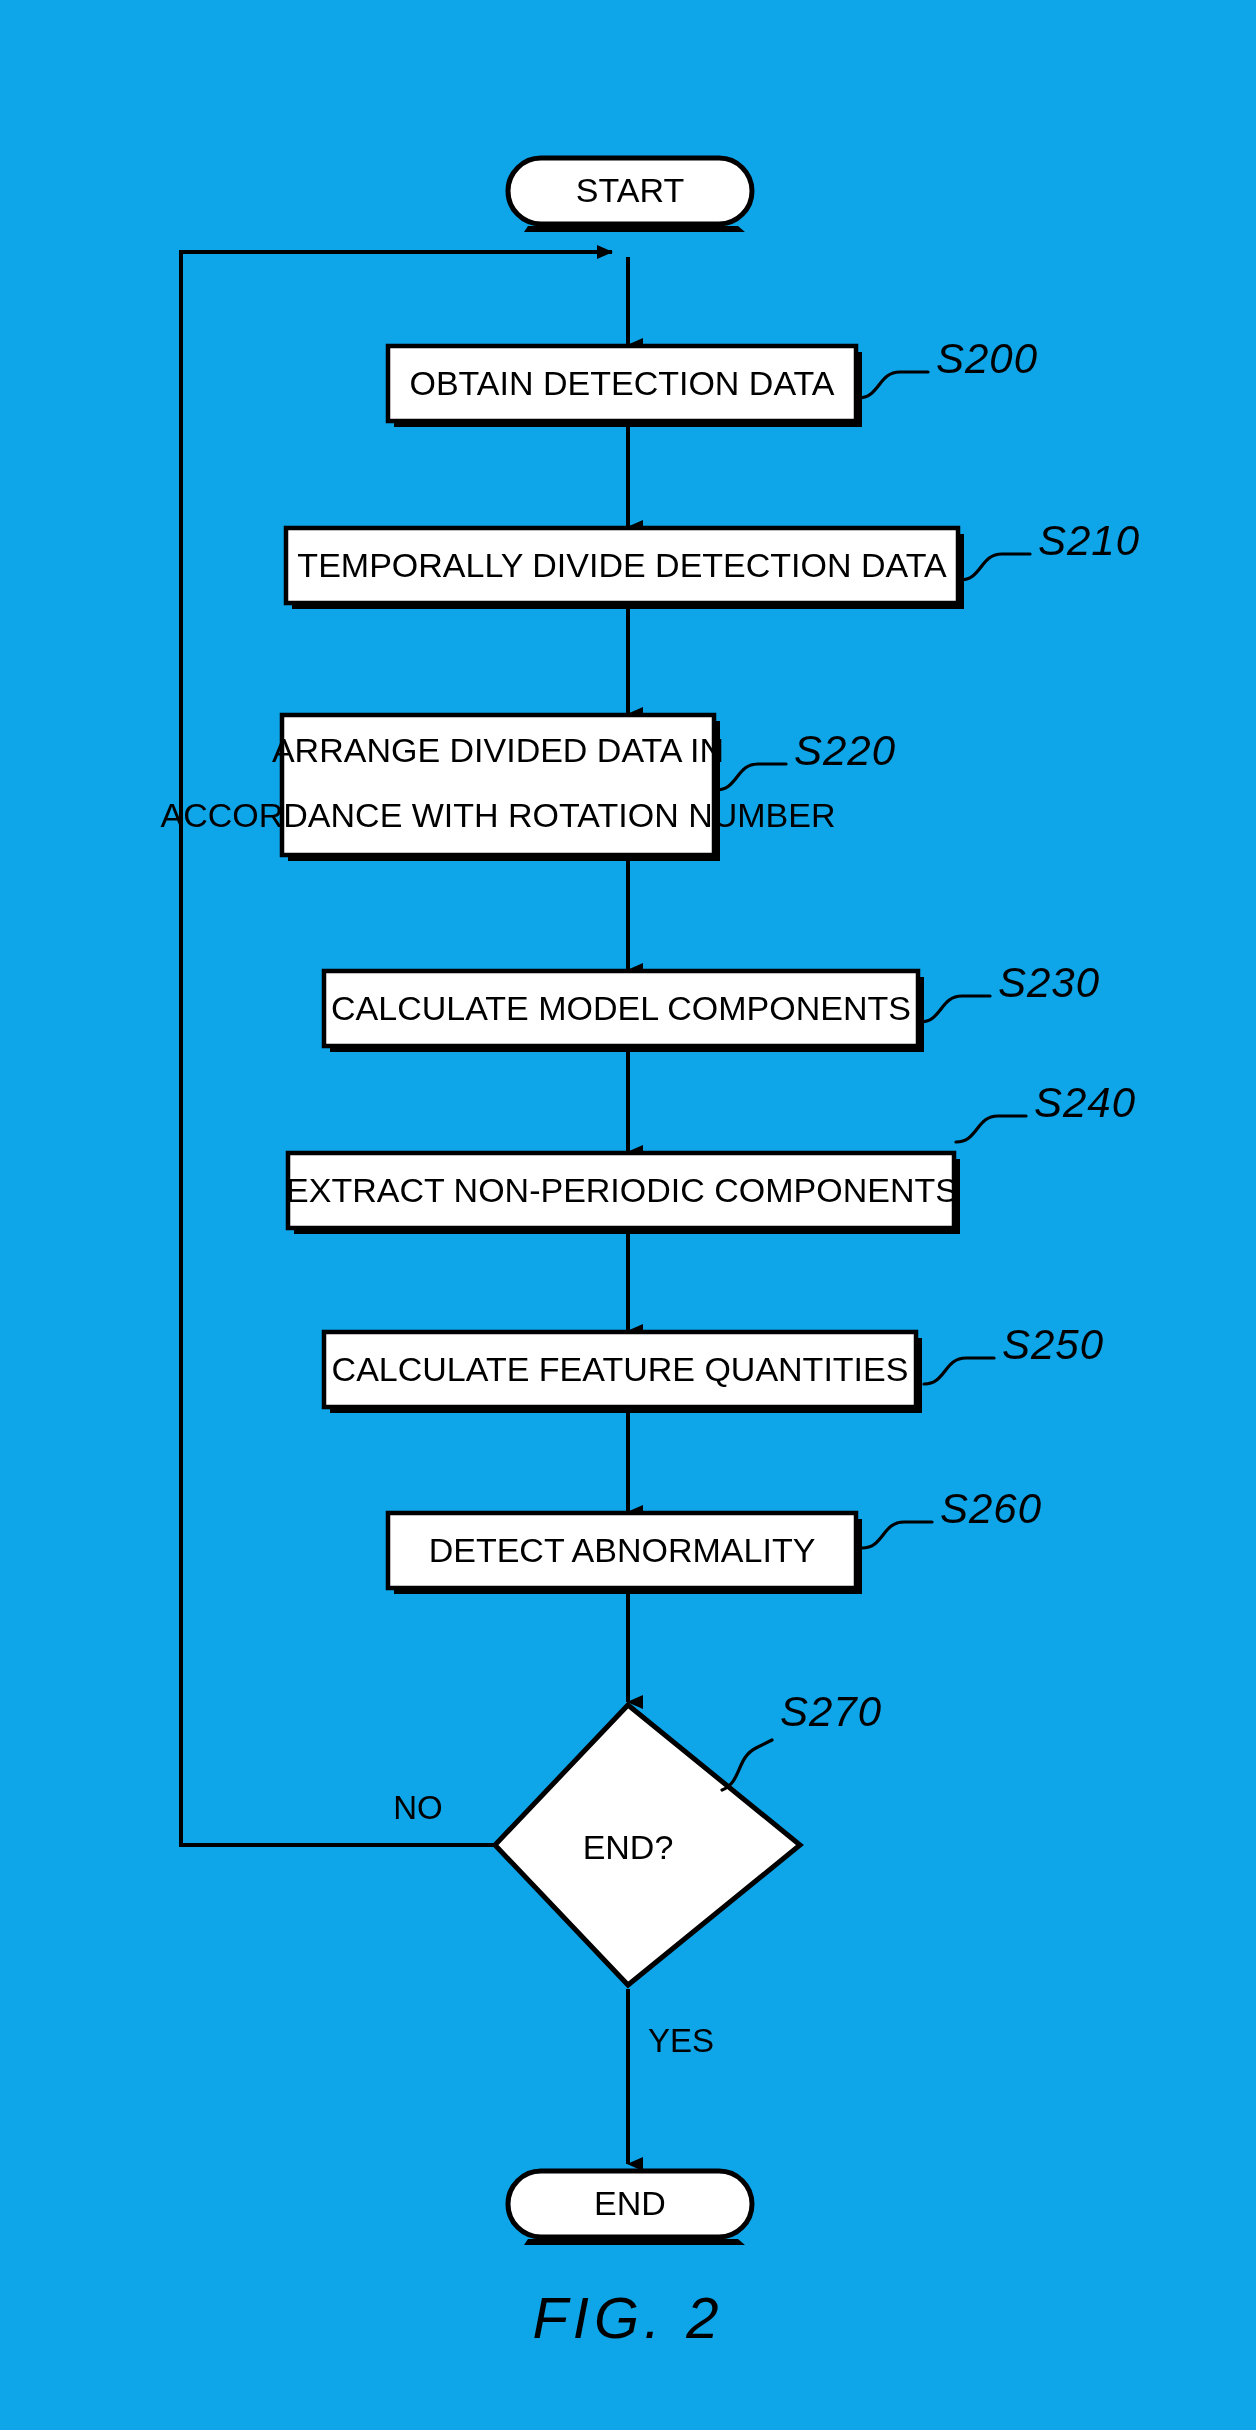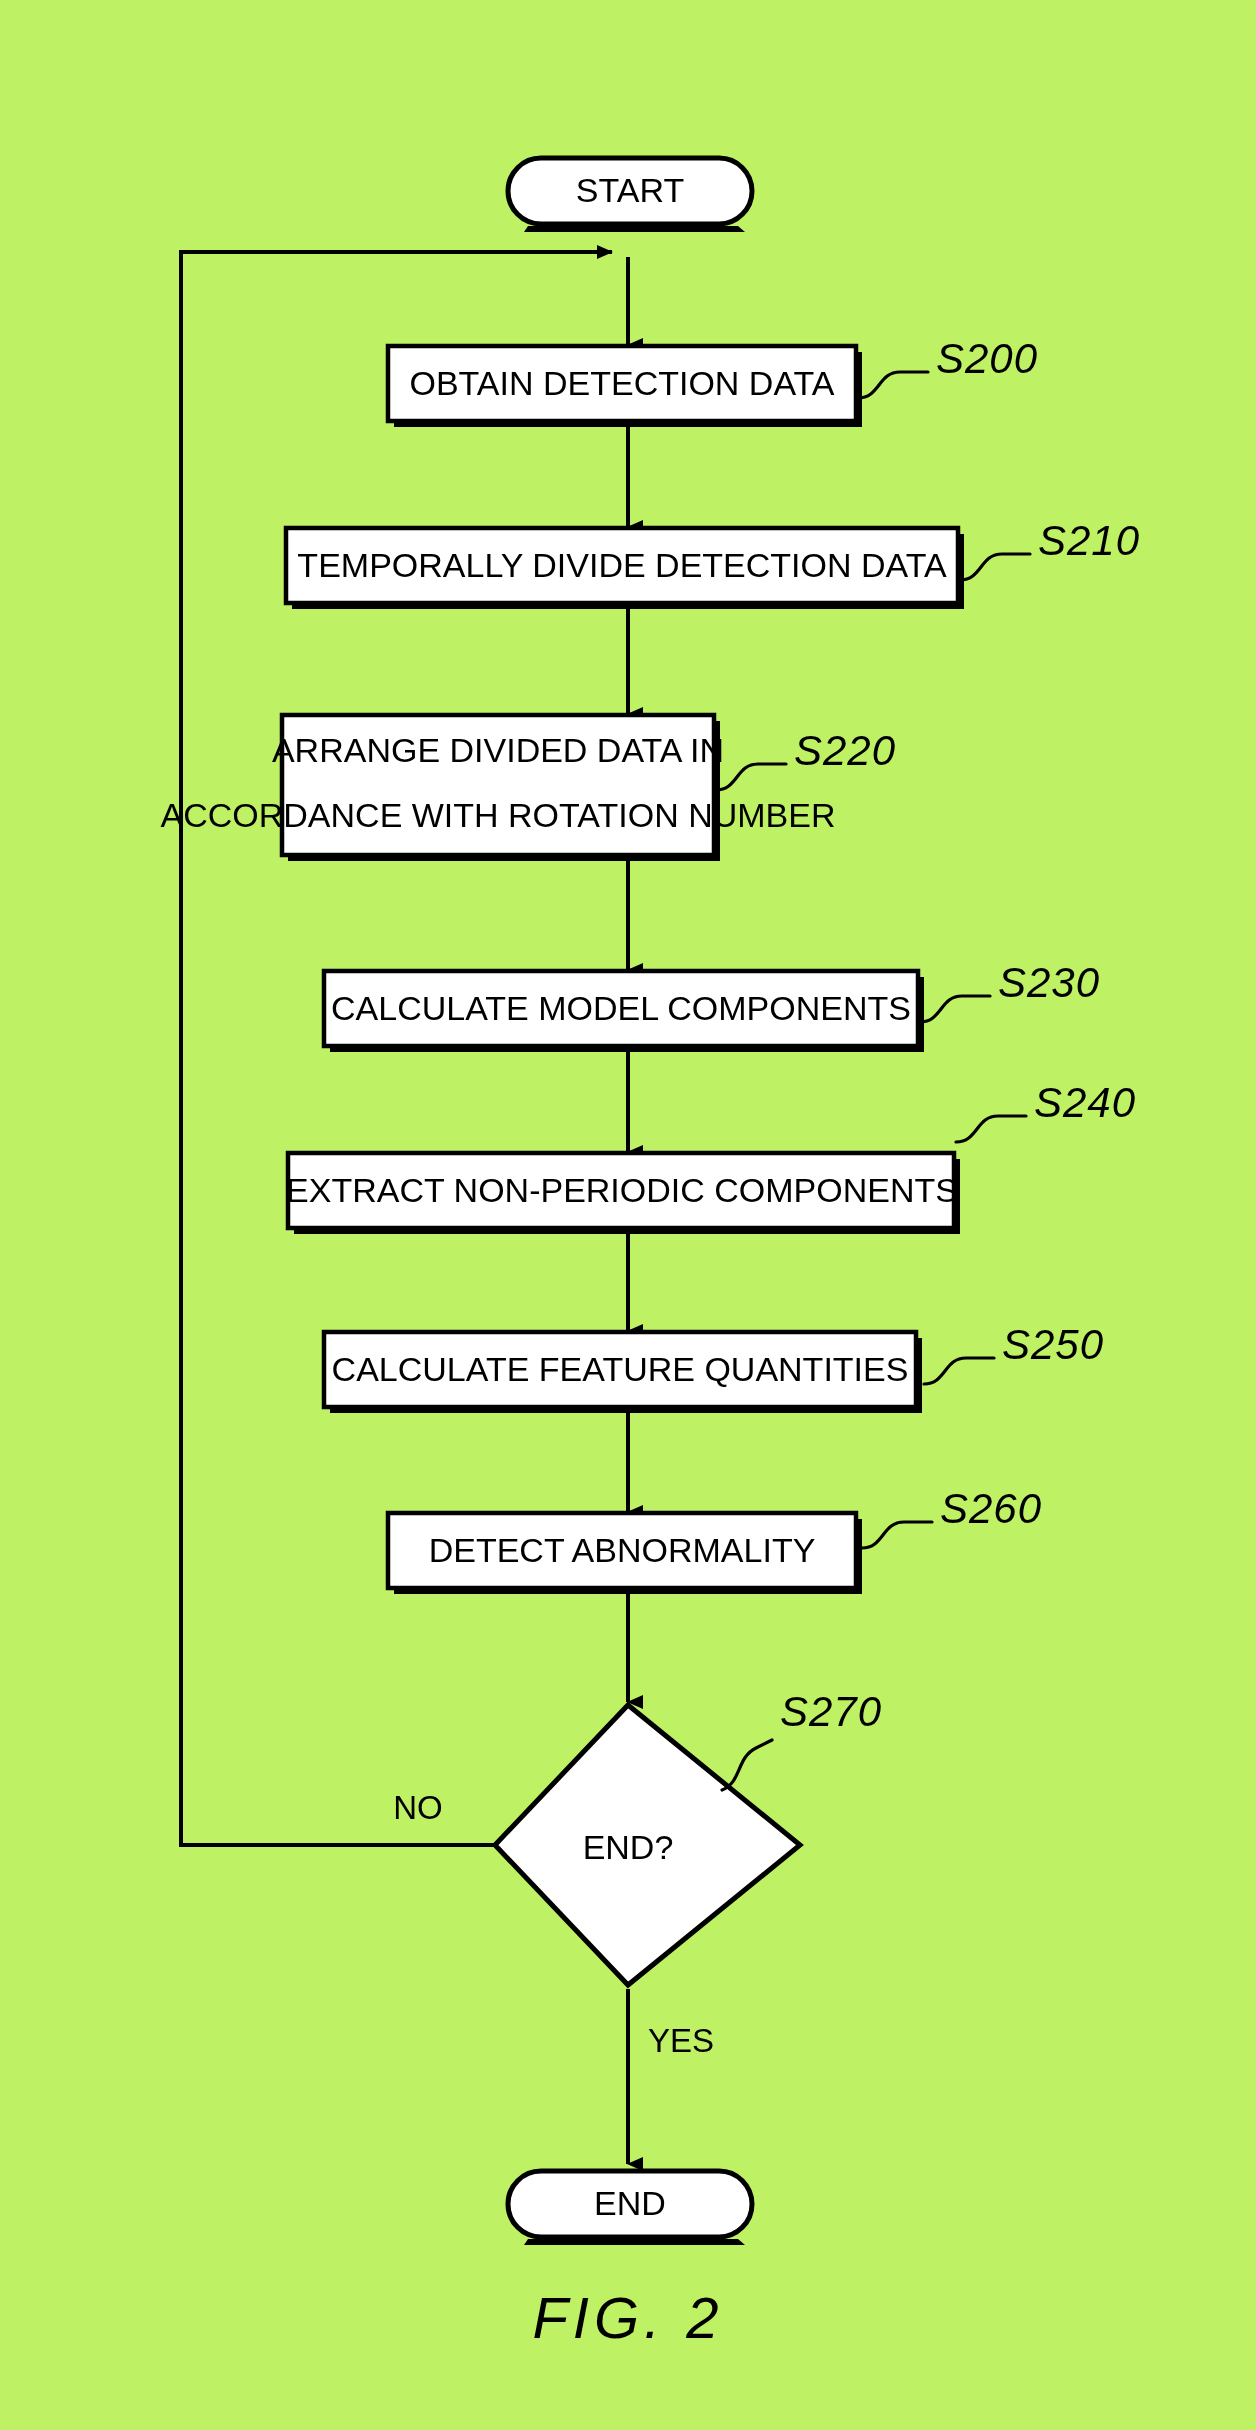--- a/index.html
+++ b/index.html
@@ -7,21 +7,21 @@
     padding: 0;
     background: #ffffff;
   }
   body {
     font-family: "Liberation Sans", sans-serif;
   }
   #figure-root {
     position: relative;
     width: 1256px;
     height: 2430px;
-    background: #bef264;
+    background: #0ea5e9;
     overflow: hidden;
   }
   #flow-svg {
     position: absolute;
     left: 0;
     top: 0;
     width: 1256px;
     height: 2430px;
     display: block;
   }

